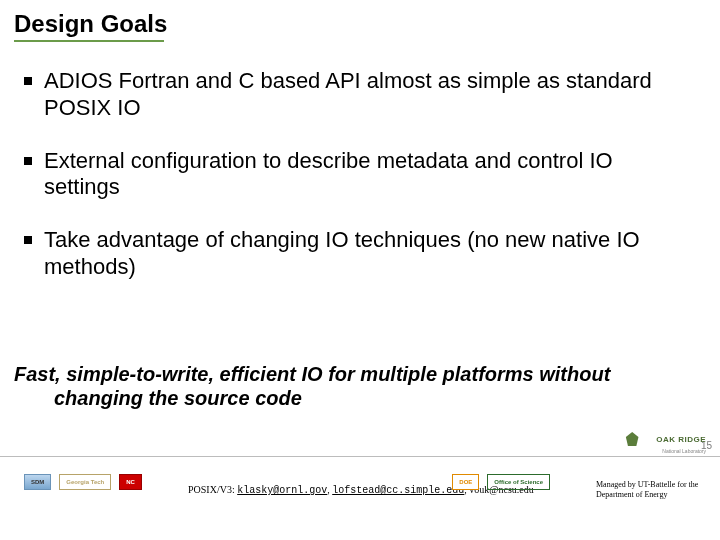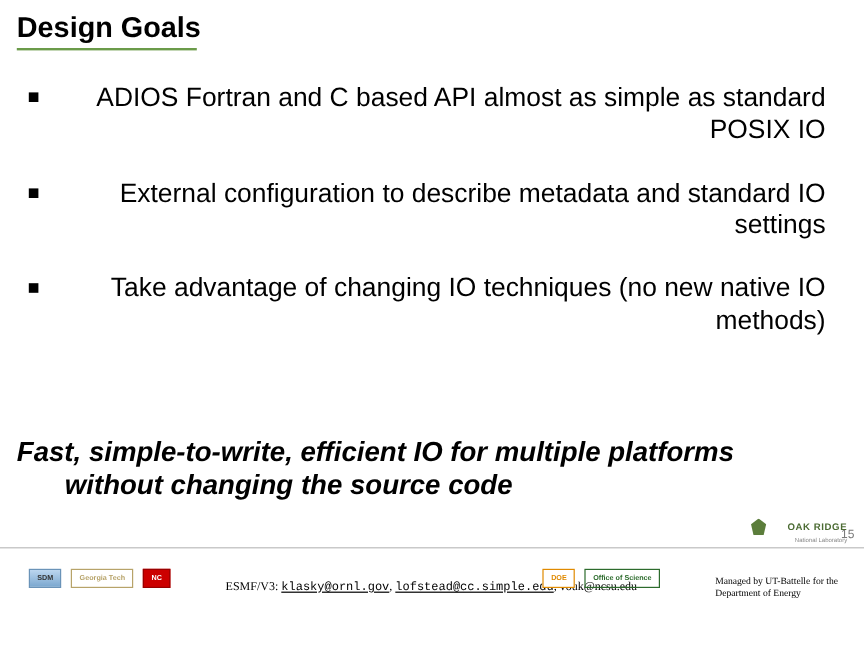--- a/index.html
+++ b/index.html
@@ -1,24 +1,24 @@
 <!DOCTYPE html>
 <html><head>
 <meta charset="utf-8">
 <style>
   * { margin: 0; padding: 0; box-sizing: border-box; }
   html, body { width: 720px; height: 540px; font-family: Arial, Helvetica, sans-serif; background: #fff; overflow: hidden; }
   .slide { position: relative; width: 720px; height: 419px; background: #fff; }
   .title { position: absolute; top: 10px; left: 14px; font-size: 24px; font-weight: bold; color: #000; }
   .title-underline { position: absolute; top: 40px; left: 14px; width: 150px; height: 2px; background: #6b9b4a; }
-  .bullets { position: absolute; top: 68px; left: 24px; right: 32px; text-align: right; }
+  .bullets { position: absolute; top: 68px; left: 24px; right: 32px; }
   .bullet { display: flex; margin-bottom: 26px; }
   .dot { width: 8px; height: 8px; background: #000; margin-top: 9px; margin-right: 12px; flex-shrink: 0; }
   .btxt { font-size: 22px; line-height: 1.22; color: #000; }
-  .summary { position: absolute; top: 362px; left: 14px; right: 32px; font-size: 23px; line-height: 1.22; font-weight: bold; font-style: italic; color: #000; padding-left: 40px; text-indent: -40px; }
+  .summary { position: absolute; top: 362px; left: 14px; right: 32px; font-size: 20px; line-height: 1.22; font-weight: bold; font-style: italic; color: #000; padding-left: 40px; text-indent: -40px; }
   .pagenum { position: absolute; right: 8px; top: 440px; font-size: 10px; color: #7a7a7a; }
   .footer-line { position: absolute; left: 0; right: 0; top: 456px; height: 0; border-top: 1px solid #bcbcbc; }
   .footer { position: absolute; left: 0; right: 0; top: 456px; height: 84px; }
   .logos-left { position: absolute; left: 24px; top: 18px; display: flex; align-items: center; gap: 8px; }
   .logo { font-size: 6px; font-weight: bold; padding: 4px 6px; border: 1px solid #999; color: #333; }
   .logo.sdm { background: linear-gradient(#bcd6ef,#7aa7cf); border-color: #6a93b8; }
   .logo.gt { background: #fff; color: #b7a369; border-color: #b7a369; }
   .logo.ncsu { background: #c00; color: #fff; border-color: #900; }
   .contact { position: absolute; left: 188px; top: 28px; font-size: 10px; font-family: "Times New Roman", serif; color: #000; }
   .contact a { color: #000; text-decoration: underline; font-family: Liberation Mono, monospace; }
@@ -38,21 +38,21 @@
   <div class="title">Design Goals</div>
   <div class="title-underline"></div>
 
   <div class="bullets">
     <div class="bullet">
       <div class="dot"></div>
       <div class="btxt">ADIOS Fortran and C based API almost as simple as standard POSIX IO</div>
     </div>
     <div class="bullet">
       <div class="dot"></div>
-      <div class="btxt">External configuration to describe metadata and standard IO settings</div>
+      <div class="btxt">External configuration to describe metadata and control IO settings</div>
     </div>
     <div class="bullet">
       <div class="dot"></div>
       <div class="btxt">Take advantage of changing IO techniques (no new native IO methods)</div>
     </div>
   </div>
 
   <div class="summary">Fast, simple-to-write, efficient IO for multiple platforms without changing the source code</div>
 
   <div class="pagenum">15</div>
@@ -66,21 +66,21 @@
     </div>
     <div class="ornl-sub">National Laboratory</div>
 
     <div class="logos-left">
       <div class="logo sdm">SDM</div>
       <div class="logo gt">Georgia Tech</div>
       <div class="logo ncsu">NC</div>
     </div>
 
     <div class="contact">
-      <span>ESMF/V3: </span><a href="#">klasky@ornl.gov</a><span>, </span><a href="#">lofstead@cc.simple.edu</a><span>, </span><span>vouk@ncsu.edu</span>
+      <span>POSIX/V3: </span><a href="#">klasky@ornl.gov</a><span>, </span><a href="#">lofstead@cc.simple.edu</a><span>, </span><span>vouk@ncsu.edu</span>
     </div>
 
     <div class="logos-right">
       <div class="logo doe">DOE</div>
       <div class="logo office">Office of Science</div>
     </div>
 
     <div class="managed">Managed by UT-Battelle for the Department of Energy</div>
   </div>
 </div>

